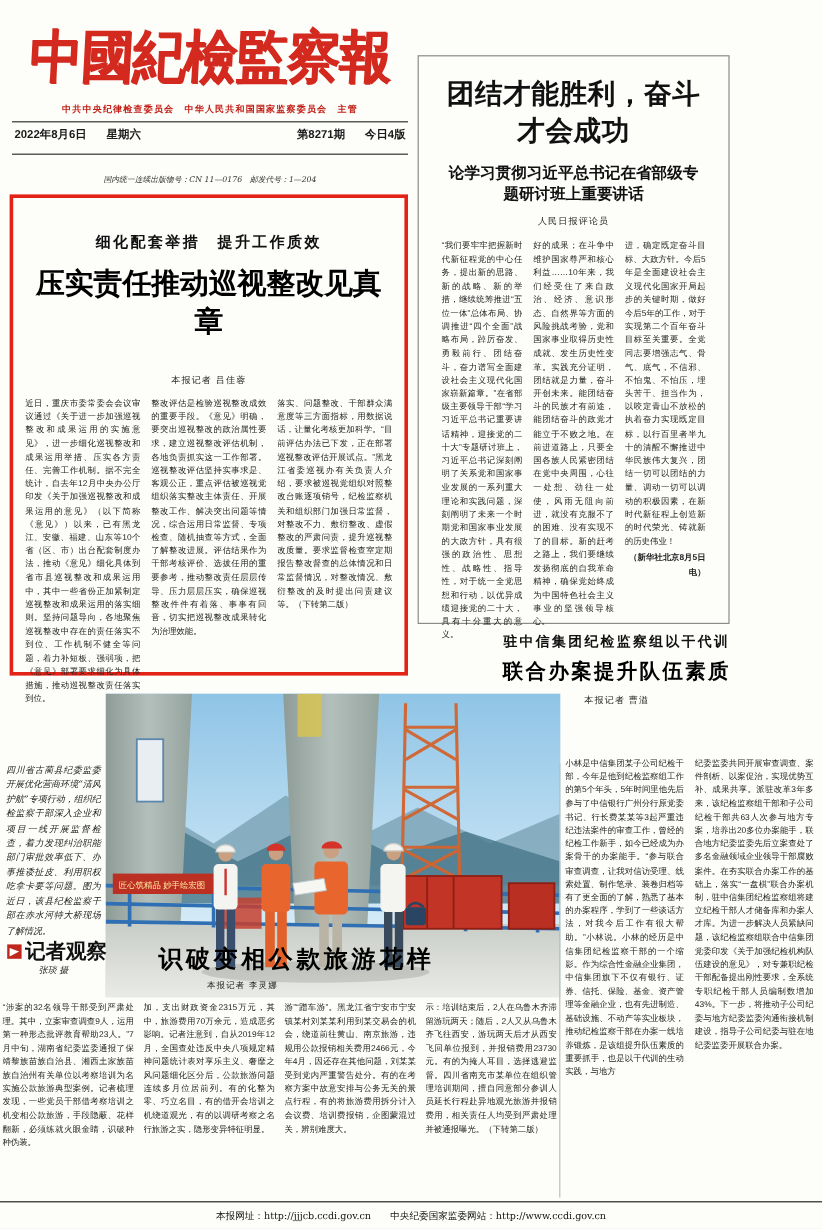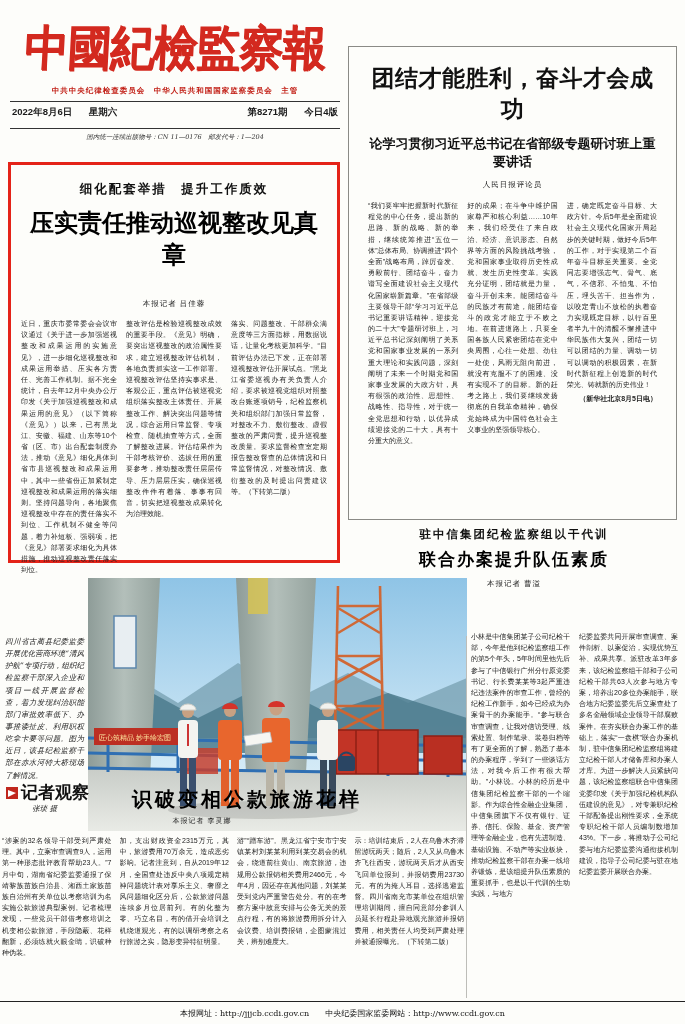--- a/index.html
+++ b/index.html
@@ -22,46 +22,46 @@
     margin-top:4px; text-align:center; color:#c22017; font-weight:bold;
     font-size:7.5px; letter-spacing:1px;
   }
   .mast-rule{border-top:1px solid #333; margin-top:5px;}
   .masthead-dateline{
     display:flex; justify-content:space-between; align-items:center;
     font-size:9.5px; font-weight:bold; padding:4px 2px;gap:48px;
   }
   .masthead-dateline .gap{margin-left:14px;}
   .masthead-serial{
-    margin-top:4px; text-align:center; font-size:6.5px; color:#333;
+    margin-top:17px; text-align:center; font-size:6.5px; color:#333;
     font-family:"DejaVu Serif", serif; font-style:italic;
   }
   
   .lead-box{
-    position:absolute; left:348px; top:46px; width:329px; height:474px;
+    position:absolute; left:348px; top:46px; width:260px; height:474px;
     border:1px solid #8a8a86; background:#fdfdfa; padding:6px 19px; box-sizing:border-box;
   }
   .lead-headline{
     margin-top:10px; text-align:center; font-size:23px; font-weight:900;
     letter-spacing:0.5px; color:#111;
   }
   .lead-subheadline{
     margin-top:10px; text-align:center; font-size:13px; font-weight:800; color:#111;
   }
   .lead-byline{margin-top:9px; text-align:center; font-size:7.5px; color:#222; letter-spacing:1px;}
   .lead-cols{display:flex; gap:9px; margin-top:10px; height:338px; overflow:hidden;}
   .news-col{
     flex:1 1 0; font-size:7px; line-height:1.6; text-align:justify; color:#222;
     overflow:hidden;
   }
   .lead-dateline{ text-align:right; font-size:7px; font-weight:bold; margin-top:3px;}
   
   .red-box{
     position:absolute; left:8px; top:162px; width:332px; height:401px;
-    border:3.5px solid #e42318; background:#fdfdfa; padding:10px 10px; box-sizing:border-box;
+    border:3.5px solid #e42318; background:#fdfdfa; padding:23px 10px; box-sizing:border-box;
   }
   .red-box-kicker{
     margin-top:6px; text-align:center; font-size:12.5px; font-weight:800;
     letter-spacing:2px; color:#111;
   }
   .red-box-headline{
     margin-top:9px; text-align:center; font-size:24px; font-weight:900; color:#000;
   }
   .red-box-byline{margin-top:28px; text-align:center; font-size:7.5px; color:#222; letter-spacing:1px;}
   .red-box-cols{display:flex; gap:9px; margin-top:9px; height:276px; overflow:hidden;}

